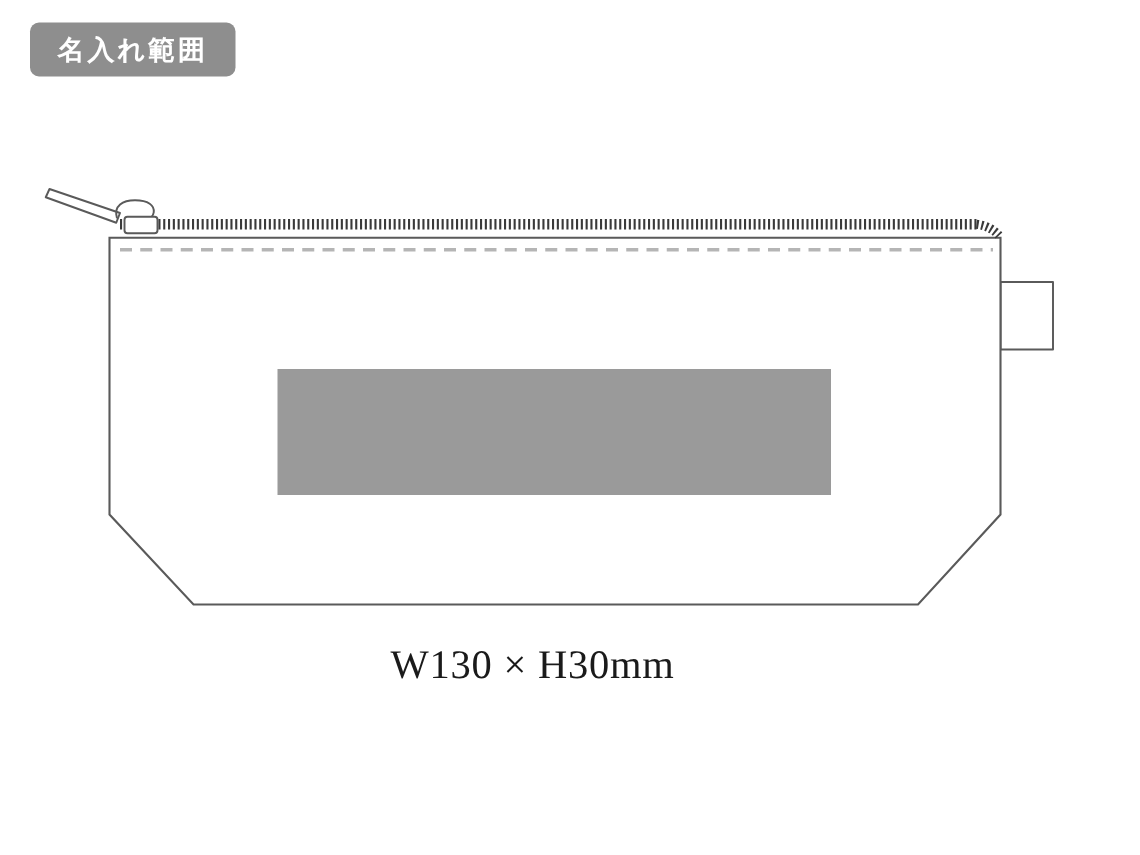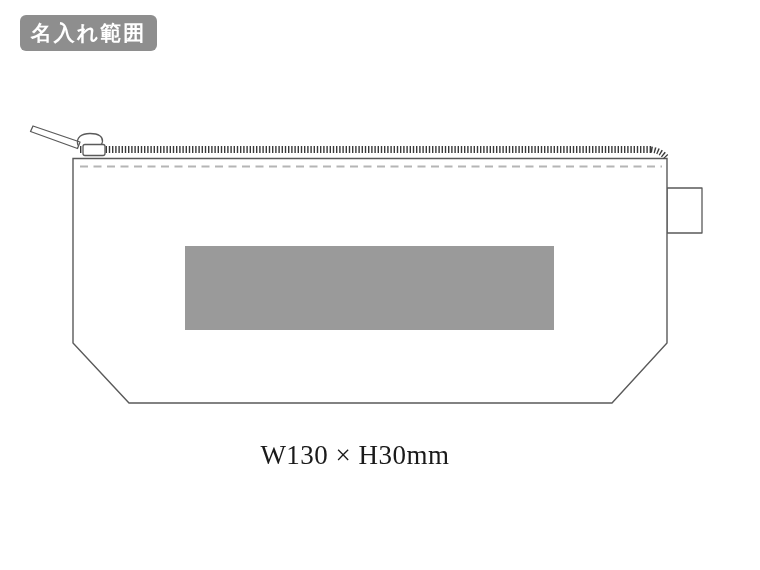--- a/index.html
+++ b/index.html
@@ -11,21 +11,21 @@
     font-family:"Liberation Sans", sans-serif;
   }
   .stage{position:absolute;inset:0;width:760px;height:570px;}
   .badge{
     position:absolute;
     left:20px;top:15px;
     width:137px;height:36px;
     background:#8e8e8e;
     border-radius:6px;
     color:#ffffff;
-    font-size:21px;
+    font-size:18px;
     font-weight:bold;
     letter-spacing:2px;
     display:flex;
     align-items:center;
     justify-content:center;
     box-sizing:border-box;
     padding-bottom:1px;
   }
   svg.diagram{position:absolute;left:0;top:0;}
   .outline{stroke:#5a5a5a;stroke-width:1.4;fill:#ffffff;}
@@ -36,21 +36,20 @@
   .size-label{
     position:absolute;
     left:205px;top:428px;
     width:300px;
     text-align:center;
     font-family:"Liberation Serif", serif;
     font-size:27px;
     letter-spacing:0.5px;
     color:#1a1a1a;
     white-space:nowrap;
-    margin-top:12px;
   }
 </style>
 </head>
 <body>
 
 <div class="stage">
 
   <div class="badge">名入れ範囲</div>
 
   <svg class="diagram" width="760" height="570" viewBox="0 0 760 570">

